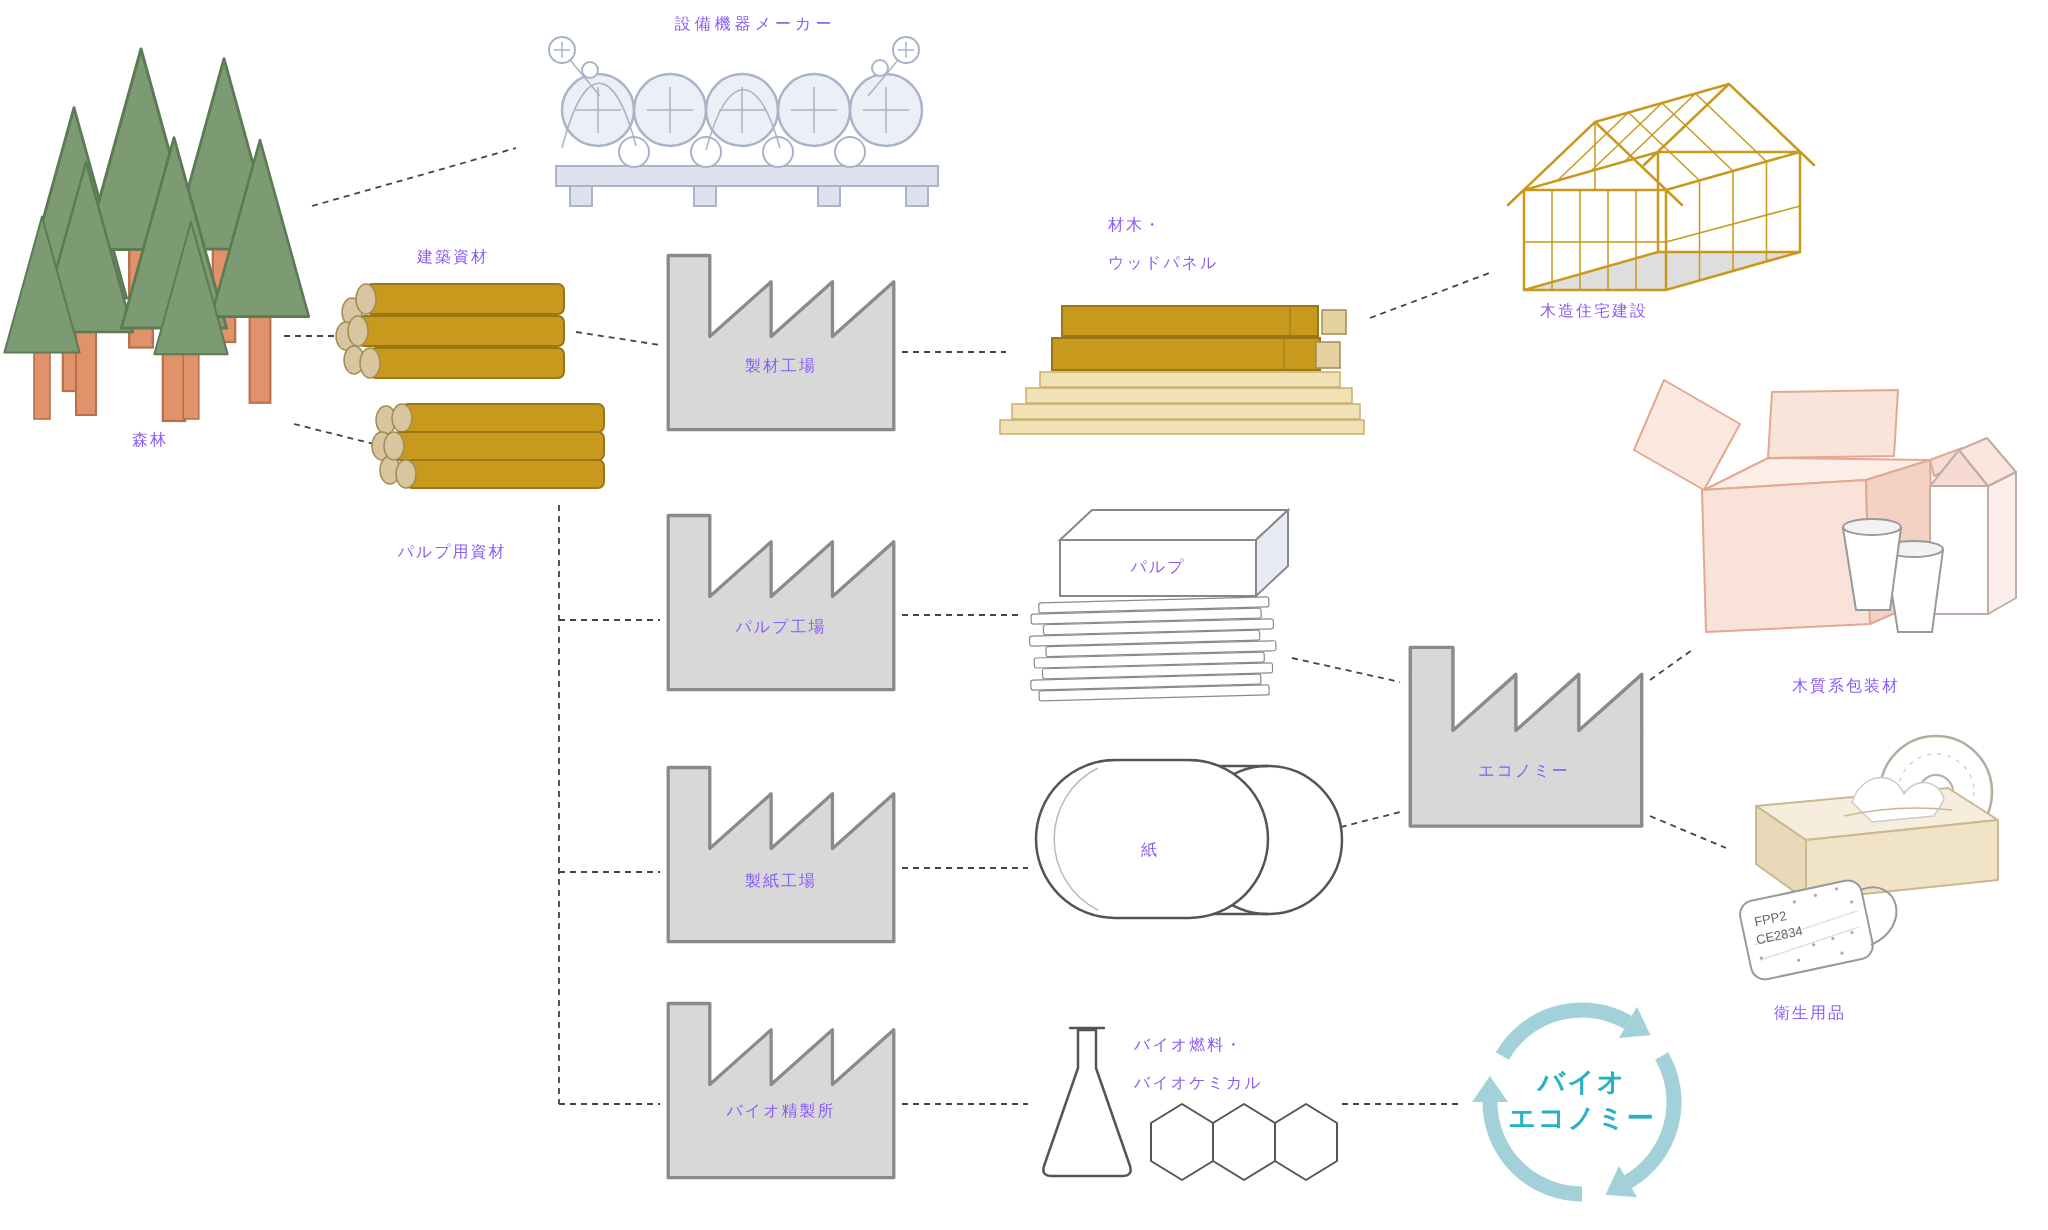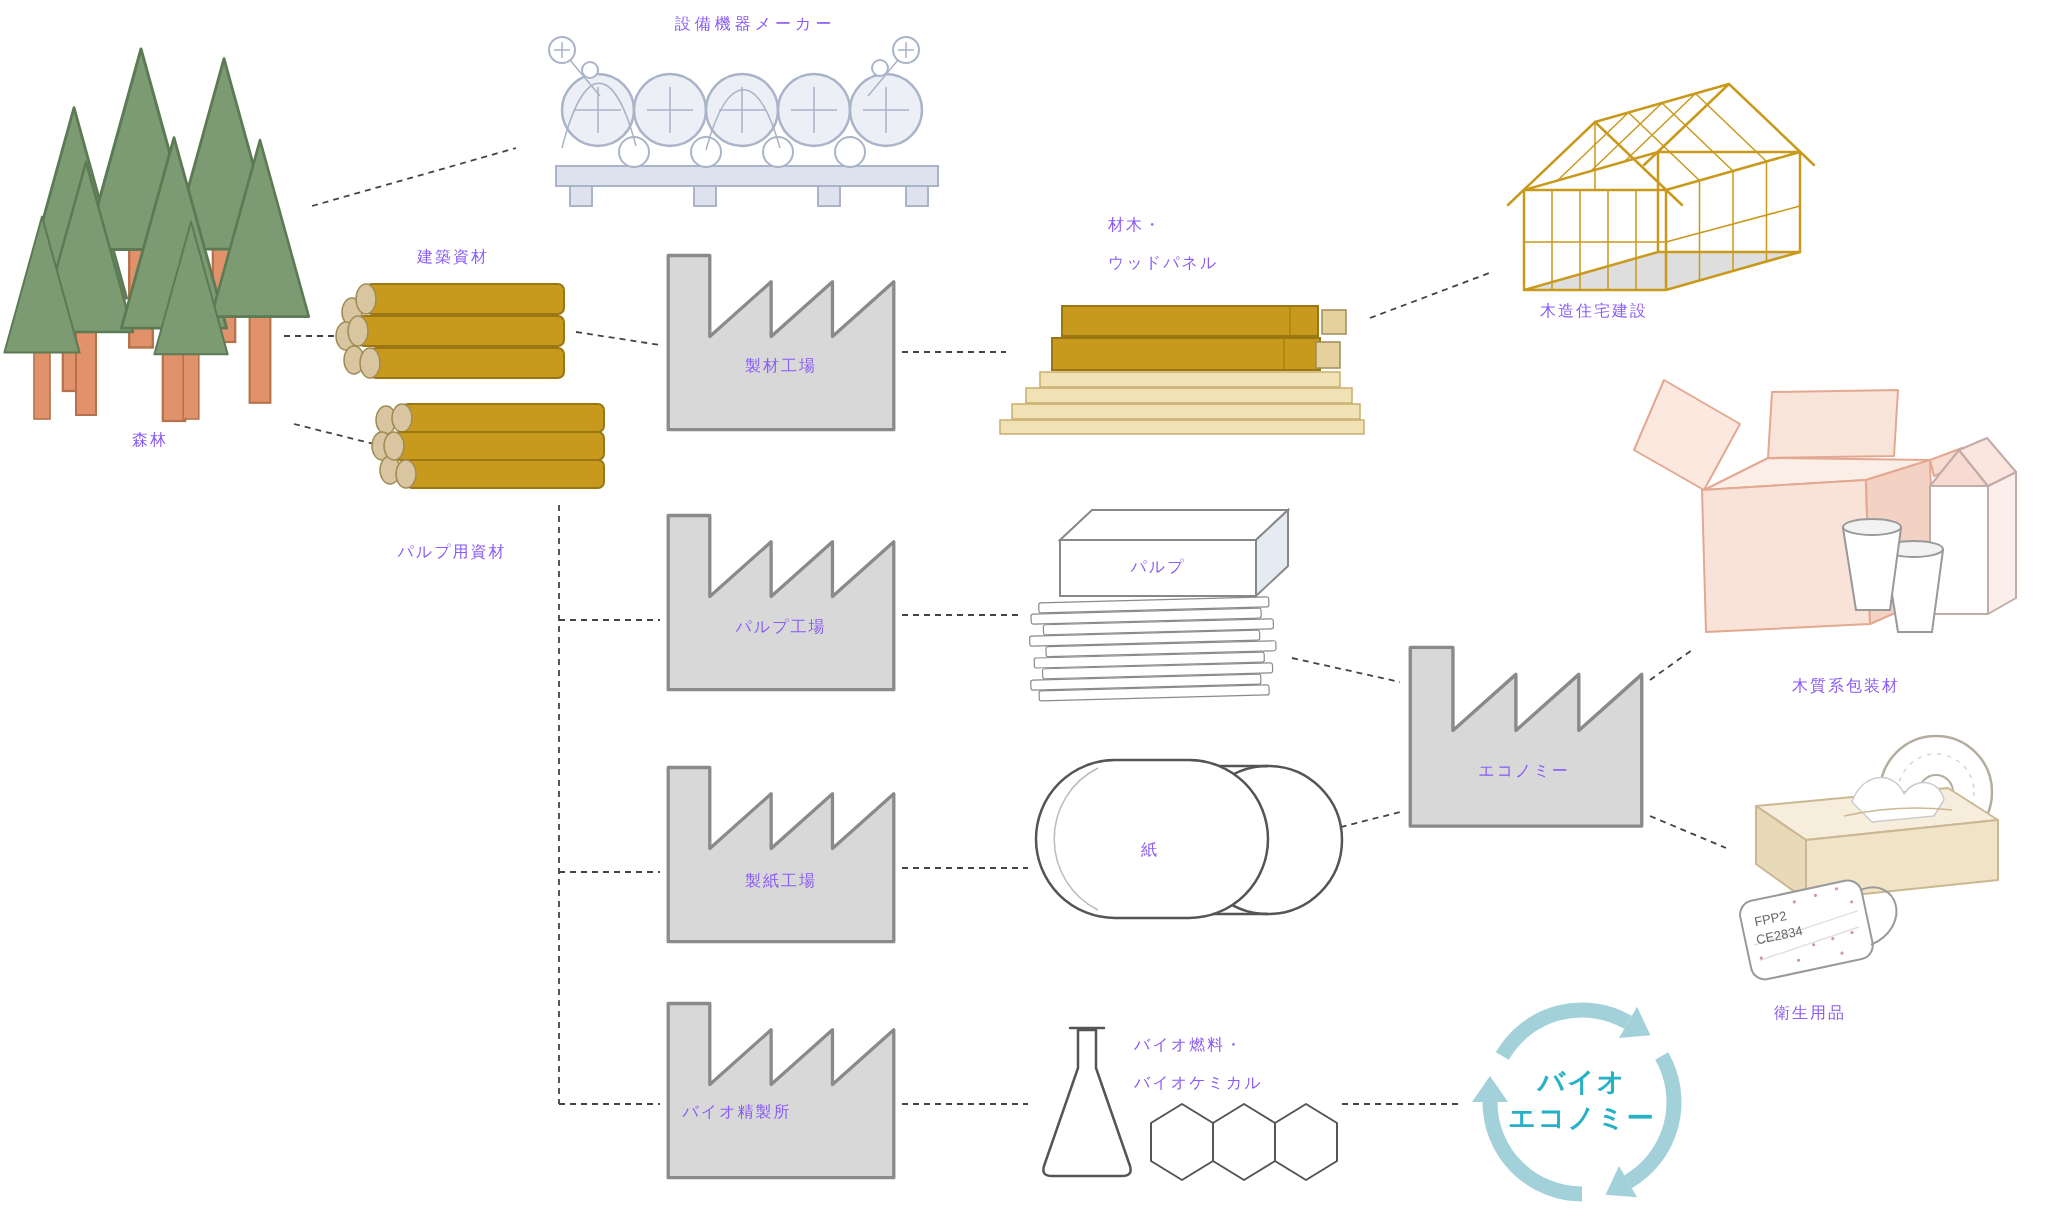--- a/index.html
+++ b/index.html
@@ -286,21 +286,21 @@
 </div>
 
 <div class="lbl ctr" style="left:1594px; top:311px;">木造住宅建設</div>
 <div class="lbl ctr" style="left:781px; top:627px;">パルプ工場</div>
 <div class="lbl ctr" style="left:1158px; top:567px;">パルプ</div>
 <div class="lbl ctr" style="left:781px; top:881px;text-align:center;">製紙工場</div>
 <div class="lbl ctr" style="left:1150px; top:850px;">紙</div>
 <div class="lbl ctr" style="left:1524px; top:771px;">エコノミー</div>
 <div class="lbl ctr" style="left:1846px; top:686px;">木質系包装材</div>
 <div class="lbl ctr" style="left:1810px; top:1013px;">衛生用品</div>
-<div class="lbl ctr" style="left:737px; top:1112px;">バイオ精製所</div>
+<div class="lbl ctr" style="left:781px; top:1112px;font-family:Liberation Mono, monospace;">バイオ精製所</div>
 
 <div class="lbl two-line" style="left:1134px; top:1026px;">
   <div>バイオ燃料・</div>
   <div>バイオケミカル</div>
 </div>
 
 <div class="lbl ctr teal" style="left:1582px; top:1100px;">
   <div>バイオ</div>
   <div>エコノミー</div>
 </div>

